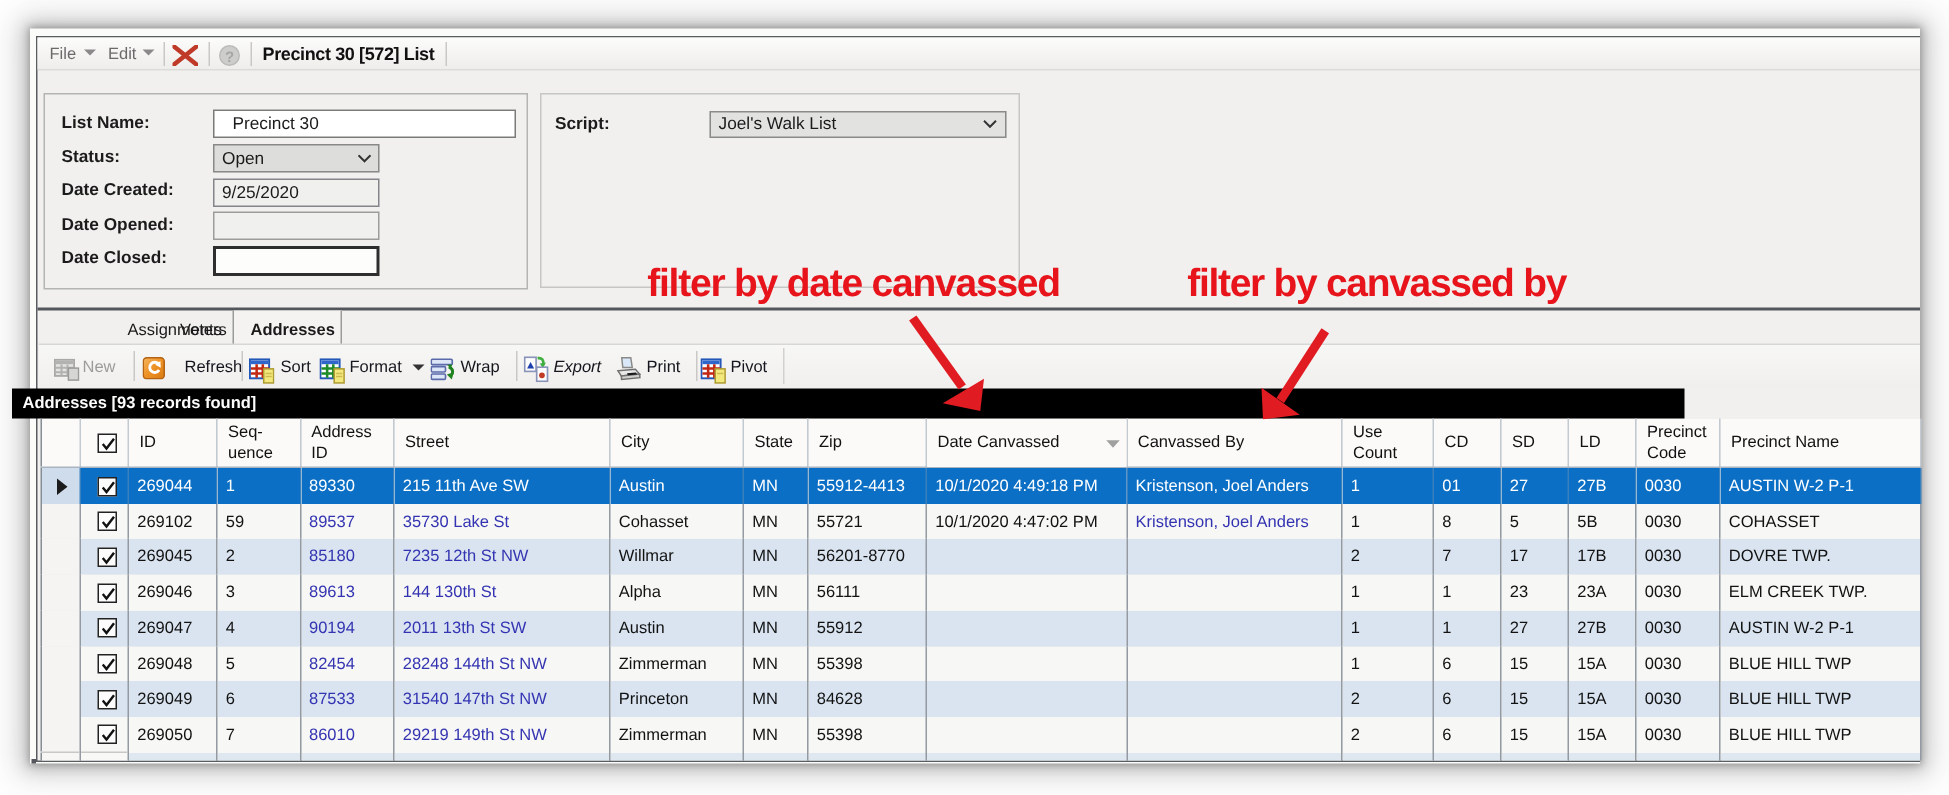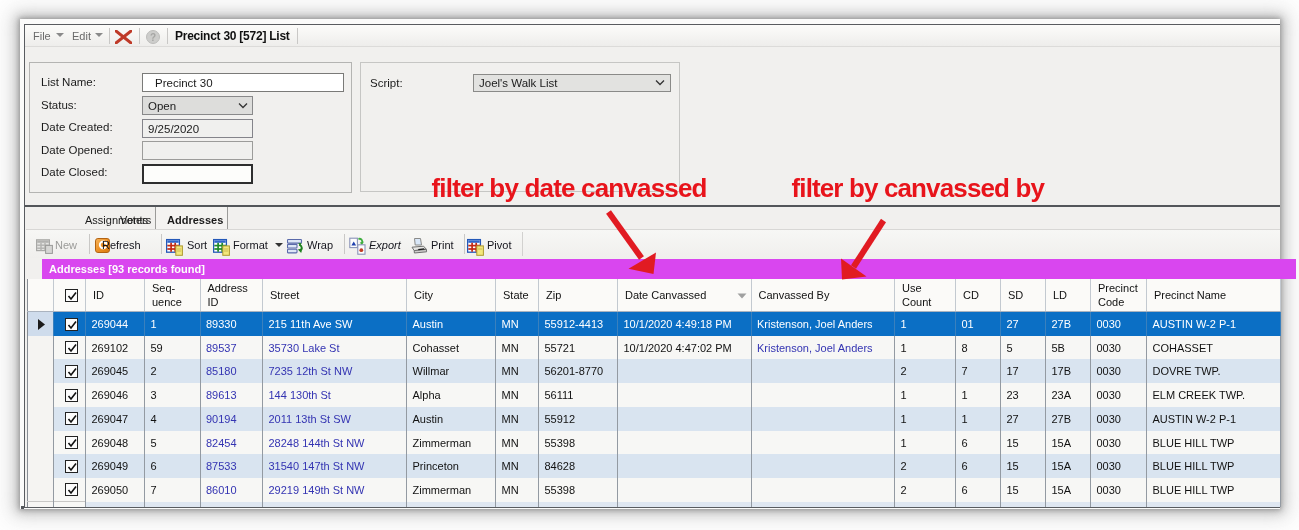--- a/index.html
+++ b/index.html
@@ -15,37 +15,37 @@
   
   #menubar { position:absolute; left:25px; top:25px; width:1255px; height:22px;
     background:linear-gradient(#fcfcfa,#eeedeb); border-bottom:1px solid #dcdbd9; }
   .mtxt { position:absolute; top:29.5px; font-size:11px; color:#6a6a6a; }
   .msep { position:absolute; top:28px; width:1px; height:16px; background:#c9c8c6; }
   .caret { position:absolute; width:0; height:0; border-left:4px solid transparent;
     border-right:4px solid transparent; border-top:4px solid #8a8a8a; }
   #title { position:absolute; left:175px; top:29px; font-size:12px; letter-spacing:-0.25px; font-weight:bold; color:#111; }
   
   .panel { position:absolute; border:1px solid #b4b4b2; }
-  .flabel { position:absolute; font-size:11.5px; color:#1b1b1b; }
+  .flabel { position:absolute; font-size:11.5px; color:#1b1b1b;font-weight:bold; }
   .field { position:absolute; font-size:11.5px; color:#1b1b1b; padding-left:5px; display:flex; align-items:center; }
   
   .redtxt { position:absolute; color:#e8141b; font-weight:bold; font-size:26px; }
   
   #secline { position:absolute; left:25px; top:205px; width:1255px; height:2px; background:#53565a; }
   .tab { position:absolute; top:207px; height:23px; font-size:11px; color:#1b1b1b;
     display:block; padding-top:7px; box-sizing:border-box; }
   
   #toolbar { position:absolute; left:26px; top:230px; width:1254px; height:28px;
     background:linear-gradient(#f7f7f5,#f0efed); }
   .ttxt { position:absolute; top:238.5px; font-size:11px; color:#15151d; }
   .tsep { position:absolute; top:234px; width:1px; height:20px; background:#c9c8c6; }
   .ticon { position:absolute; }
   
-  #bluebar { position:absolute; left:42px; top:258.5px; width:1254px; height:20.8px;
-    background:#d946ef; color:#fdfdfc; font-weight:bold; font-size:11px; line-height:21px; }
+  #bluebar { position:absolute; left:8px; top:258.5px; width:1115px; height:20.8px;
+    background:#000000; color:#fdfdfc; font-weight:bold; font-size:11px; line-height:21px; }
   
   #grid { position:absolute; left:27px; top:279.3px; width:1253px; }
   table { border-collapse:collapse; table-layout:fixed; width:1253px; font-size:11px; border-left:1px solid #878d94; }
   th { background:#fbfaf8; font-weight:normal; color:#111; text-align:left;
     border-right:1px solid #c3c9d0; padding:0 0 0 7px; vertical-align:middle;
     height:32.7px; line-height:14px; border-bottom:1px solid #aab3bf; overflow:hidden; white-space:nowrap;}
   td { border-right:1px solid #939aa2; padding:0 0 0 5.5px; height:23.75px;
     overflow:hidden; white-space:nowrap; color:#121212; vertical-align:middle; }
   tr.w td { background:#f7f7f5; }
   tr.b td { background:#d9e4f0; }
@@ -198,21 +198,21 @@
   <rect x="1.3" y="2.3" width="11.4" height="2.5" fill="#2f66cc"></rect>
   <line x1="1.3" y1="7.6" x2="13.3" y2="7.6" stroke="#c32813" stroke-width="1.7"></line>
   <line x1="1.3" y1="11" x2="13.3" y2="11" stroke="#c32813" stroke-width="1.7"></line>
   <line x1="5.1" y1="4.8" x2="5.1" y2="13.8" stroke="#c32813" stroke-width="1.7"></line>
   <line x1="9.2" y1="4.8" x2="9.2" y2="13.8" stroke="#c32813" stroke-width="1.7"></line>
   <rect x="9.8" y="7.9" width="6.6" height="9.4" fill="#f3e87c" stroke="#ad9a30"></rect>
   <line x1="11" y1="11" x2="15.2" y2="11" stroke="#cdbb52"></line>
 </svg>
 <span class="ttxt" style="left:55px; color:#9b9b99;">New</span>
 <span class="tsep" style="left:89px;"></span>
-<span class="ttxt" style="left:102px;">Refresh</span>
+<span class="ttxt" style="left:123px;">Refresh</span>
 <span class="tsep" style="left:161px;"></span>
 <span class="ttxt" style="left:187px;text-align:right;">Sort</span>
 <span class="ttxt" style="left:233px;">Format</span>
 <span class="caret" style="left:275px; top:243px; border-top-color:#333;"></span>
 <span class="ttxt" style="left:307px;">Wrap</span>
 <span class="tsep" style="left:344px;"></span>
 <span class="ttxt" style="left:369px;font-style:italic;">Export</span>
 <span class="ttxt" style="left:431px;">Print</span>
 <span class="tsep" style="left:464px;"></span>
 <span class="ttxt" style="left:487px;">Pivot</span>

